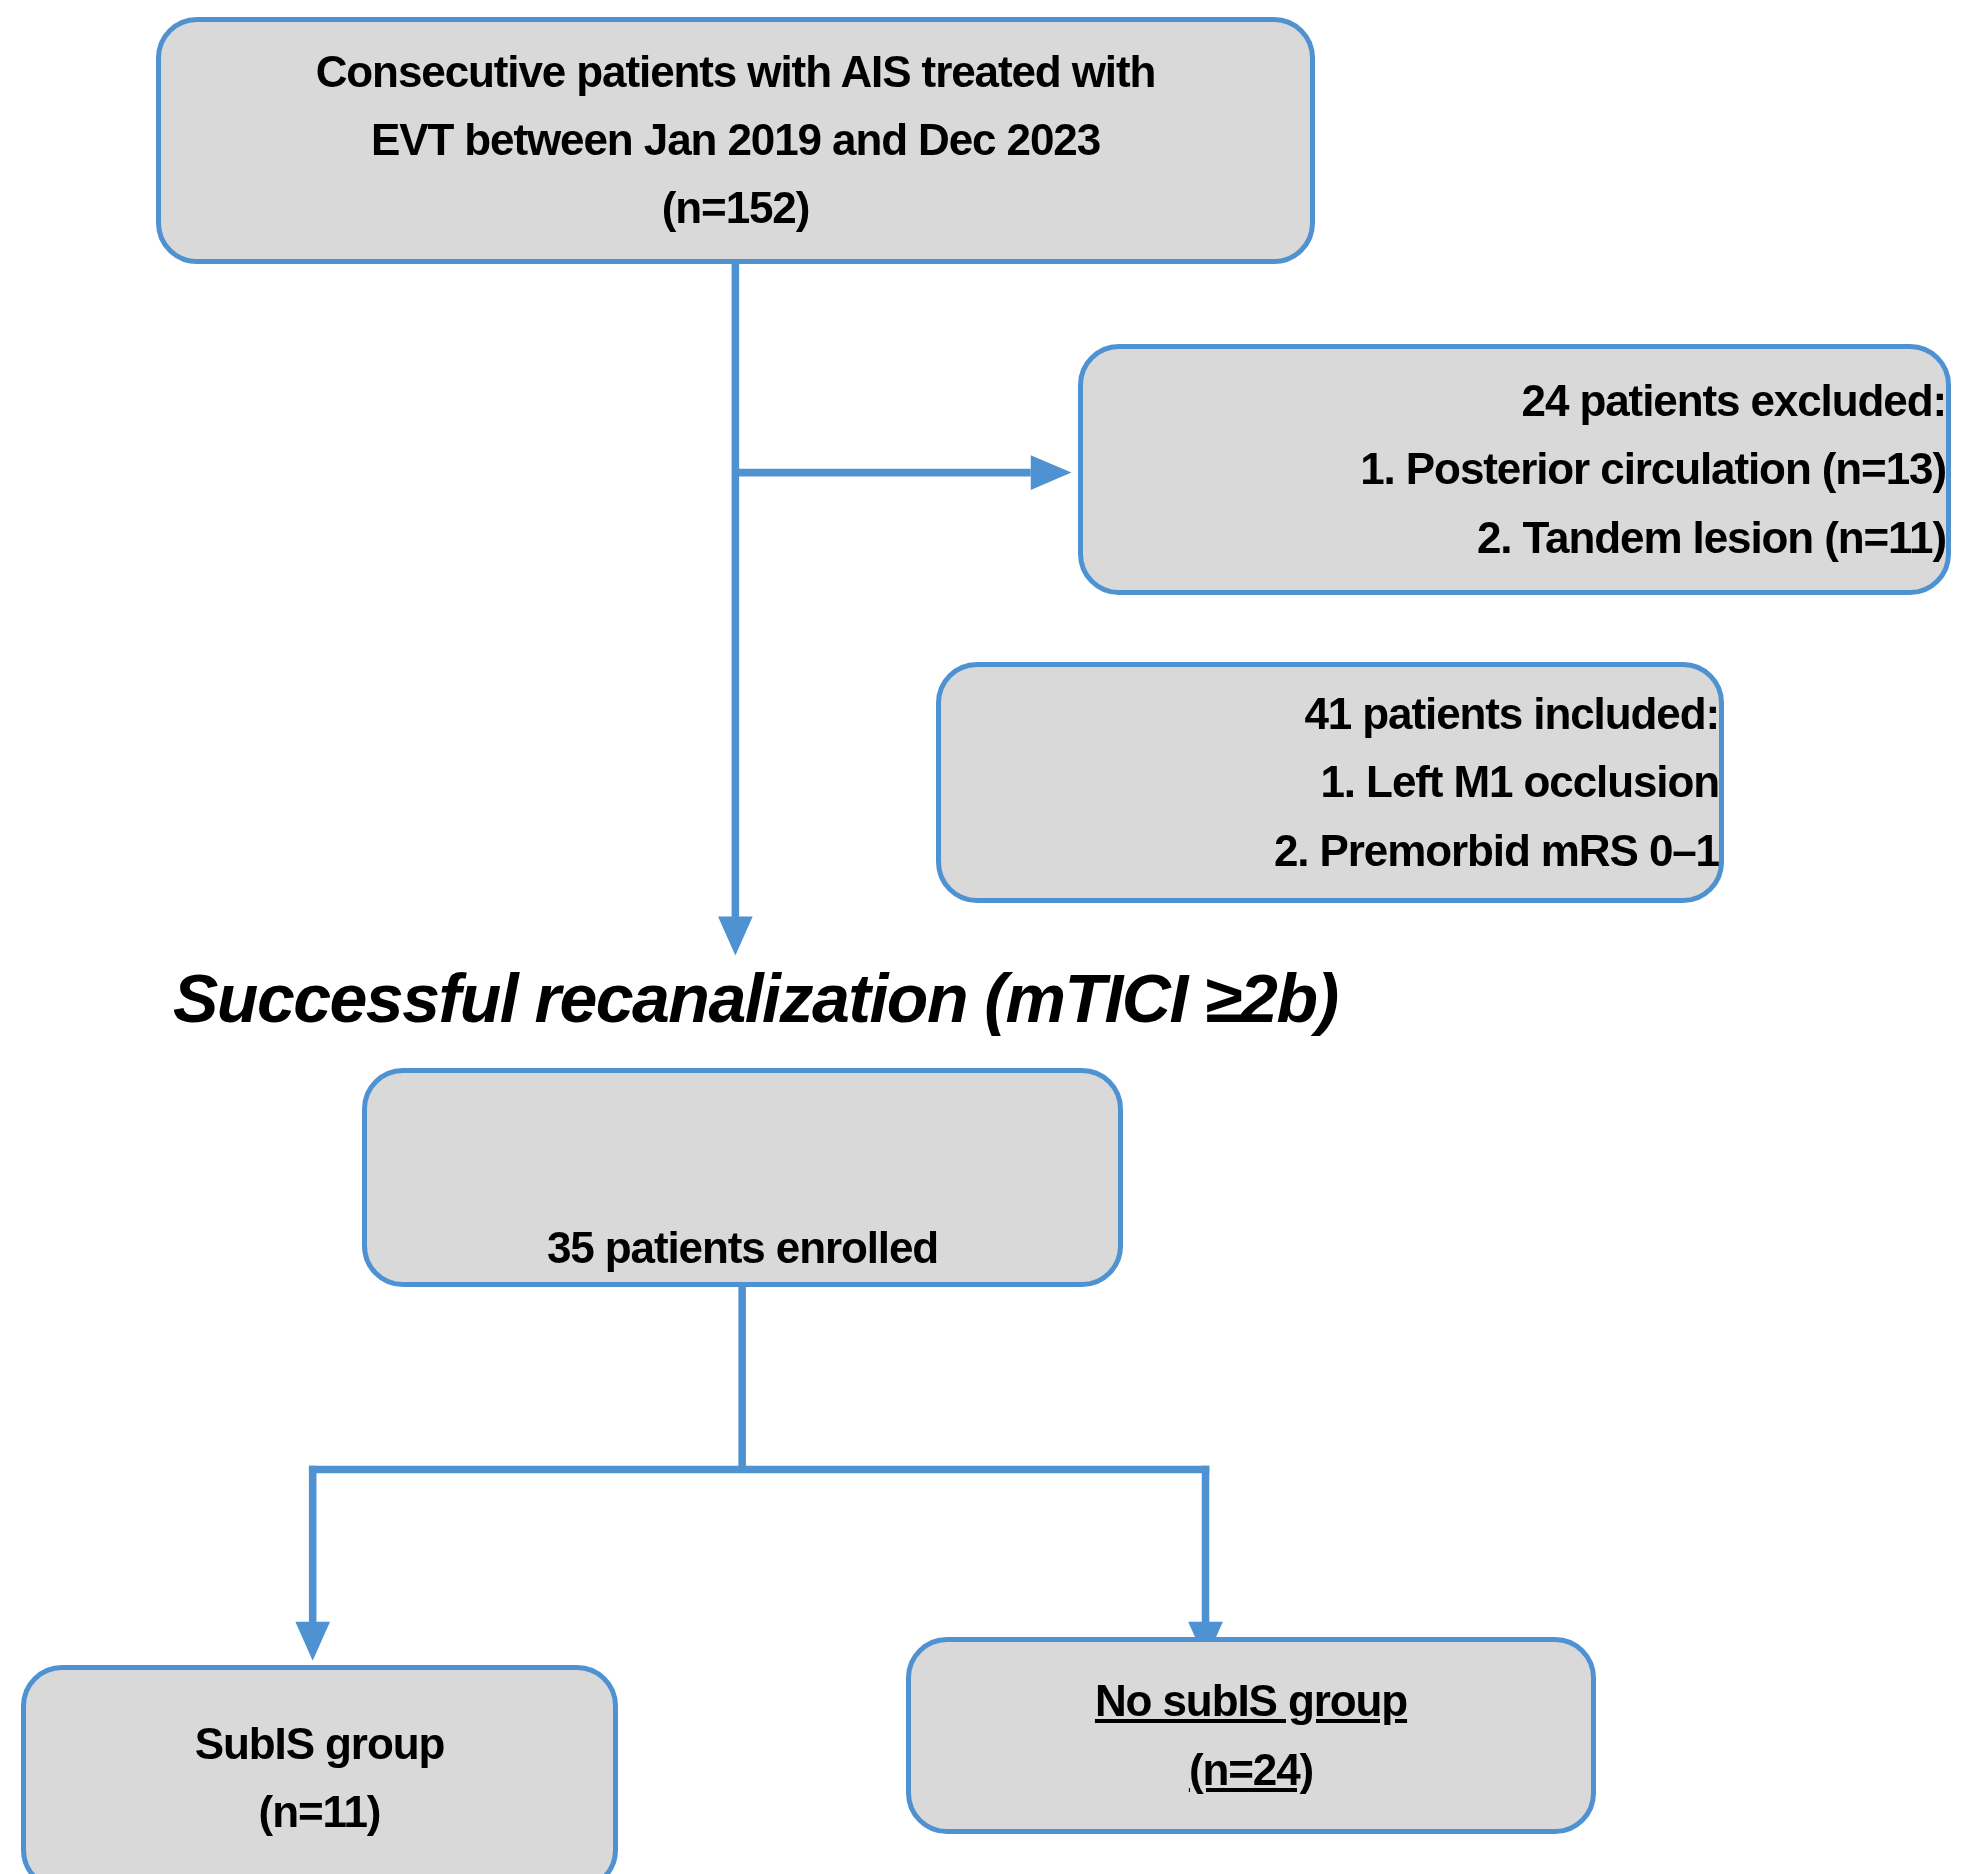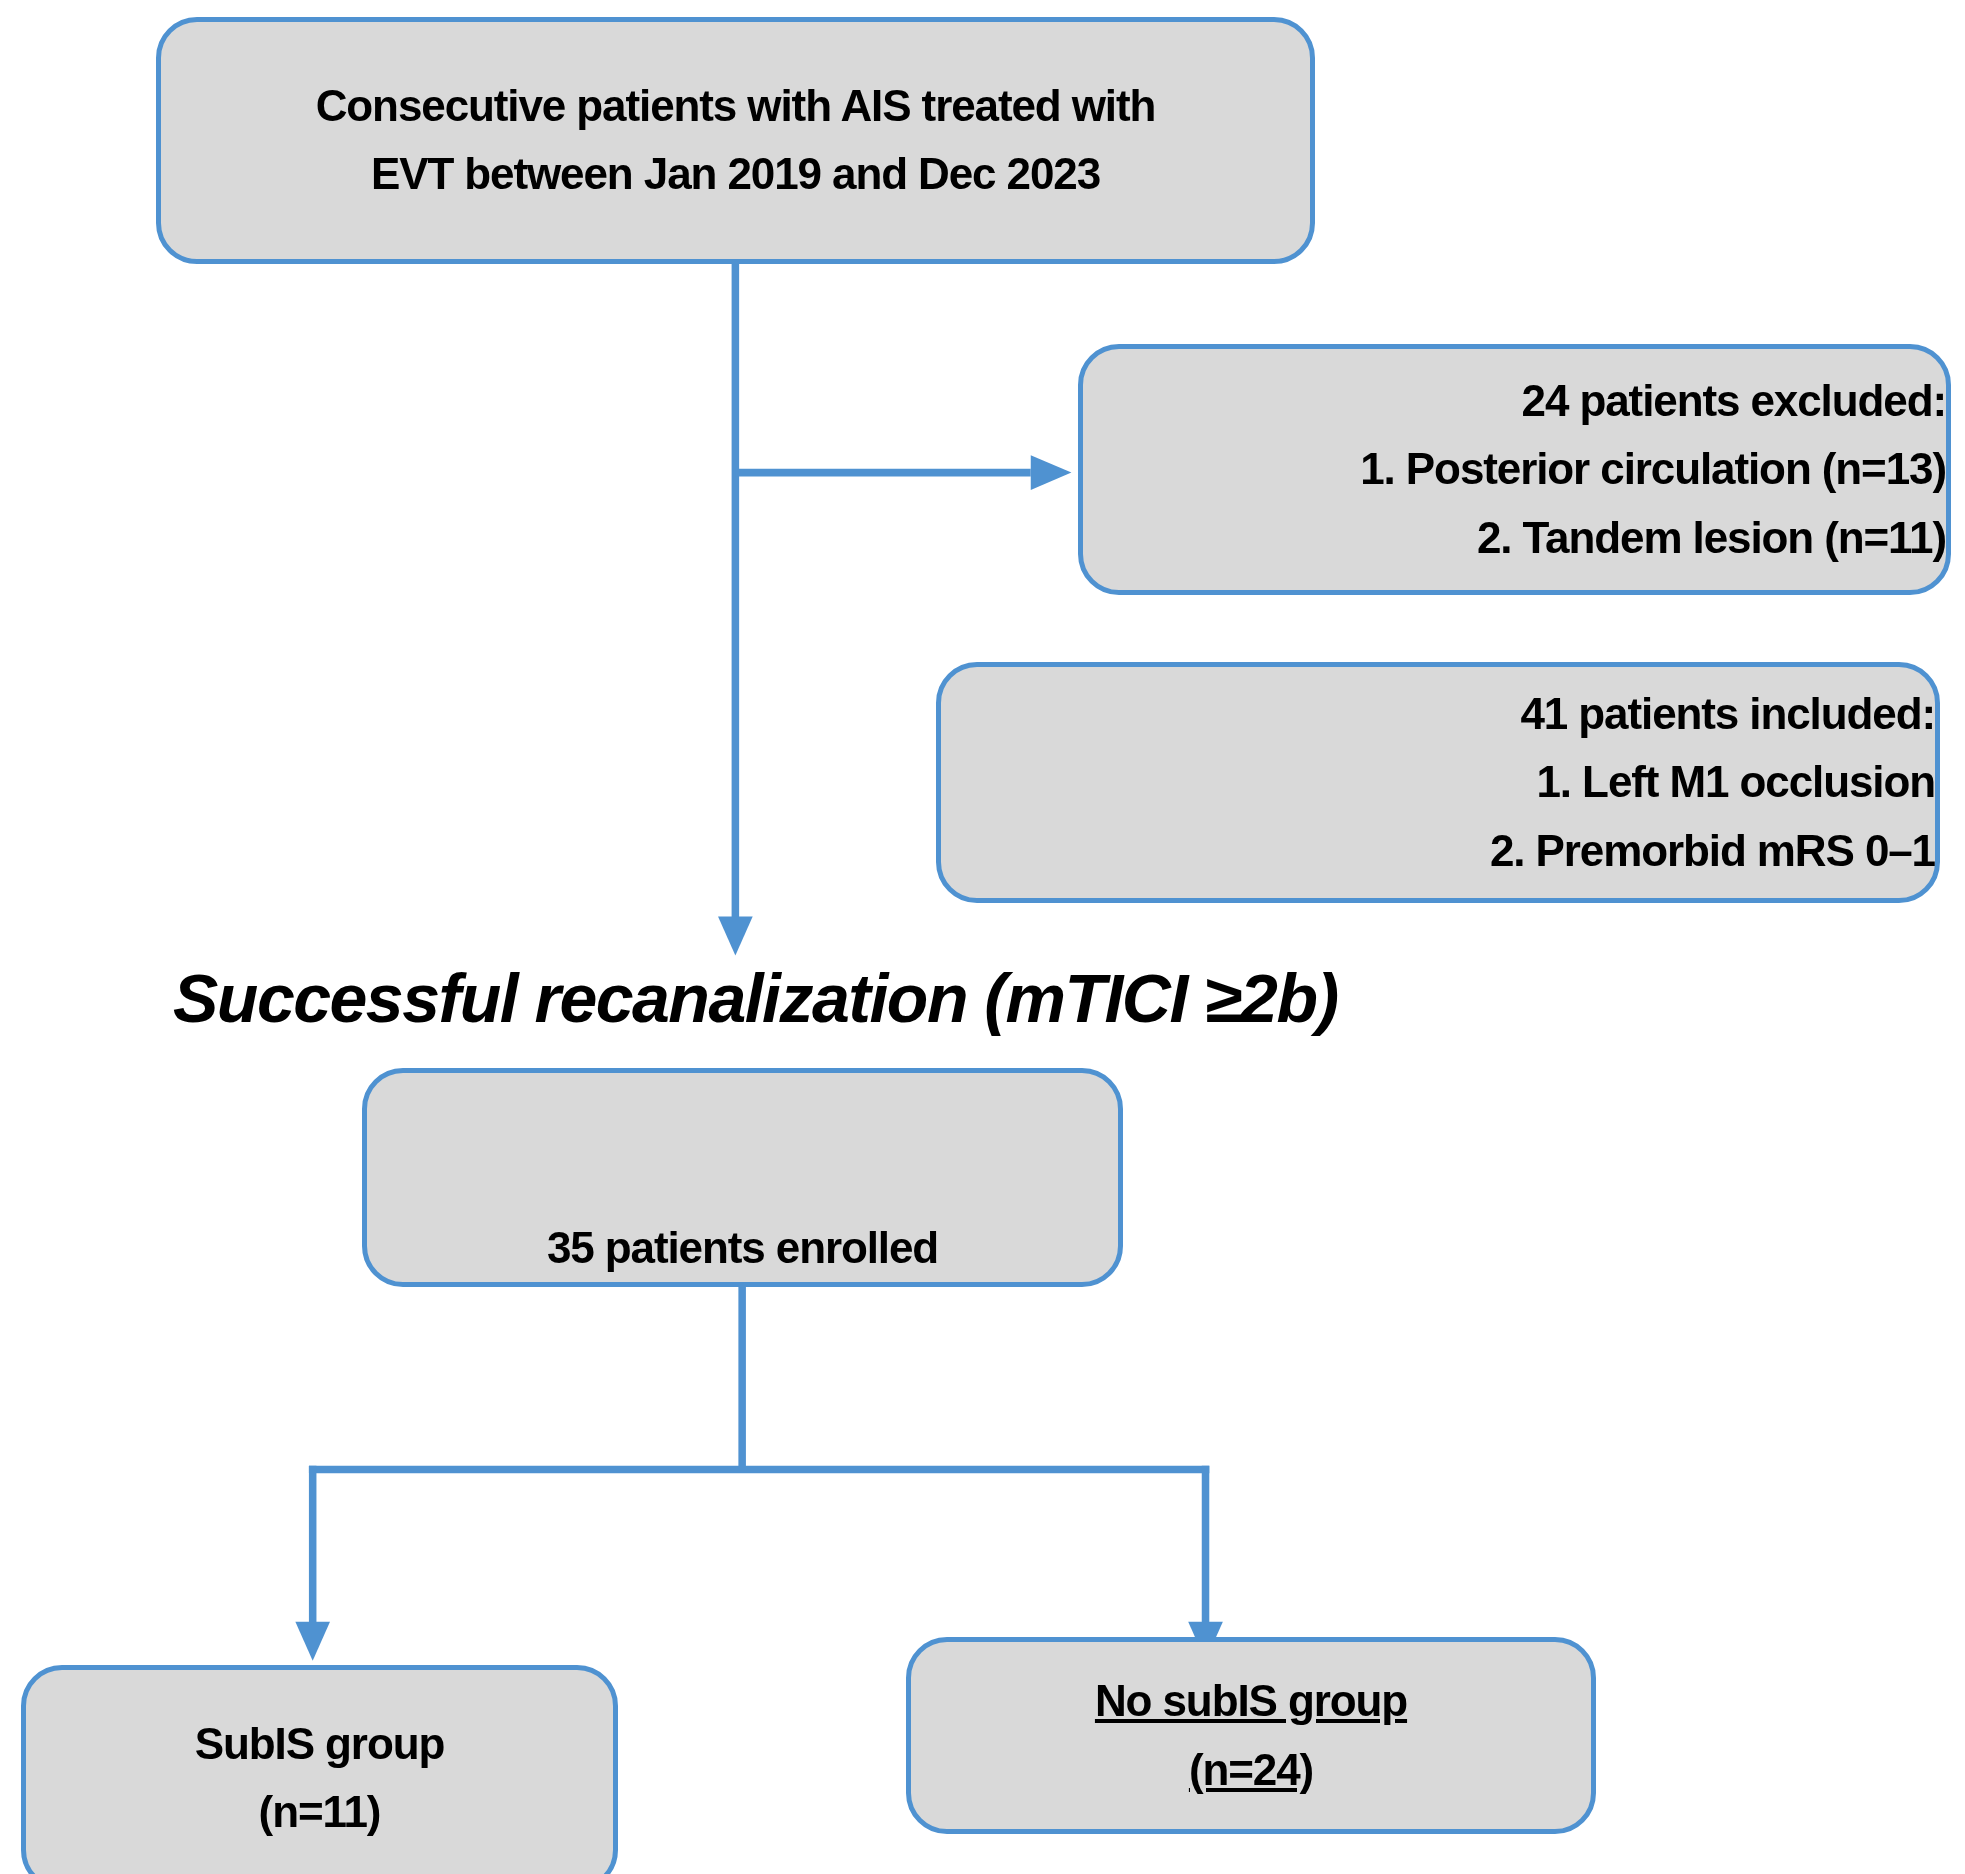--- a/index.html
+++ b/index.html
@@ -85,29 +85,30 @@
     <line class="conn" x1="415" y1="1945" x2="415" y2="2156"></line>
     <polygon class="conn-head" points="392,2152 438,2152 415,2204"></polygon>
 
     <line class="conn" x1="1600" y1="1945" x2="1600" y2="2156"></line>
     <polygon class="conn-head" points="1577,2152 1623,2152 1600,2204"></polygon>
   </svg>
 
   <div class="box box-text-center" style="left:156px; top:16.6px; width:1159px; height:247px;">
     <div class="box-line">Consecutive patients with AIS treated with</div>
     <div class="box-line">EVT between Jan 2019 and Dec 2023</div>
+    <div class="box-line">(n=152)</div>
   </div>
 
   <div class="box box-text-left" style="left:1078px; top:344px; width:873px; height:251px;">
     <div class="box-line">24 patients excluded:</div>
     <div class="box-line indent">1. Posterior circulation (n=13)</div>
     <div class="box-line indent">2. Tandem lesion (n=11)</div>
   </div>
 
-  <div class="box box-text-left" style="left:936px; top:662px; width:1004px; height:241px;">
+  <div class="box box-text-left" style="left:936px; top:662px; width:788px; height:241px;">
     <div class="box-line">41 patients included:</div>
     <div class="box-line indent">1. Left M1 occlusion</div>
     <div class="box-line indent">2. Premorbid mRS 0–1</div>
   </div>
 
   <div class="heading-italic" style="left:173px; top:958px;">Successful recanalization (mTICI ≥2b)</div>
 
   <div class="box box-text-center" style="left:362px; top:1068px; width:761px; height:219px;justify-content:flex-end;">
     <div class="box-line">35 patients enrolled</div>
   </div>

